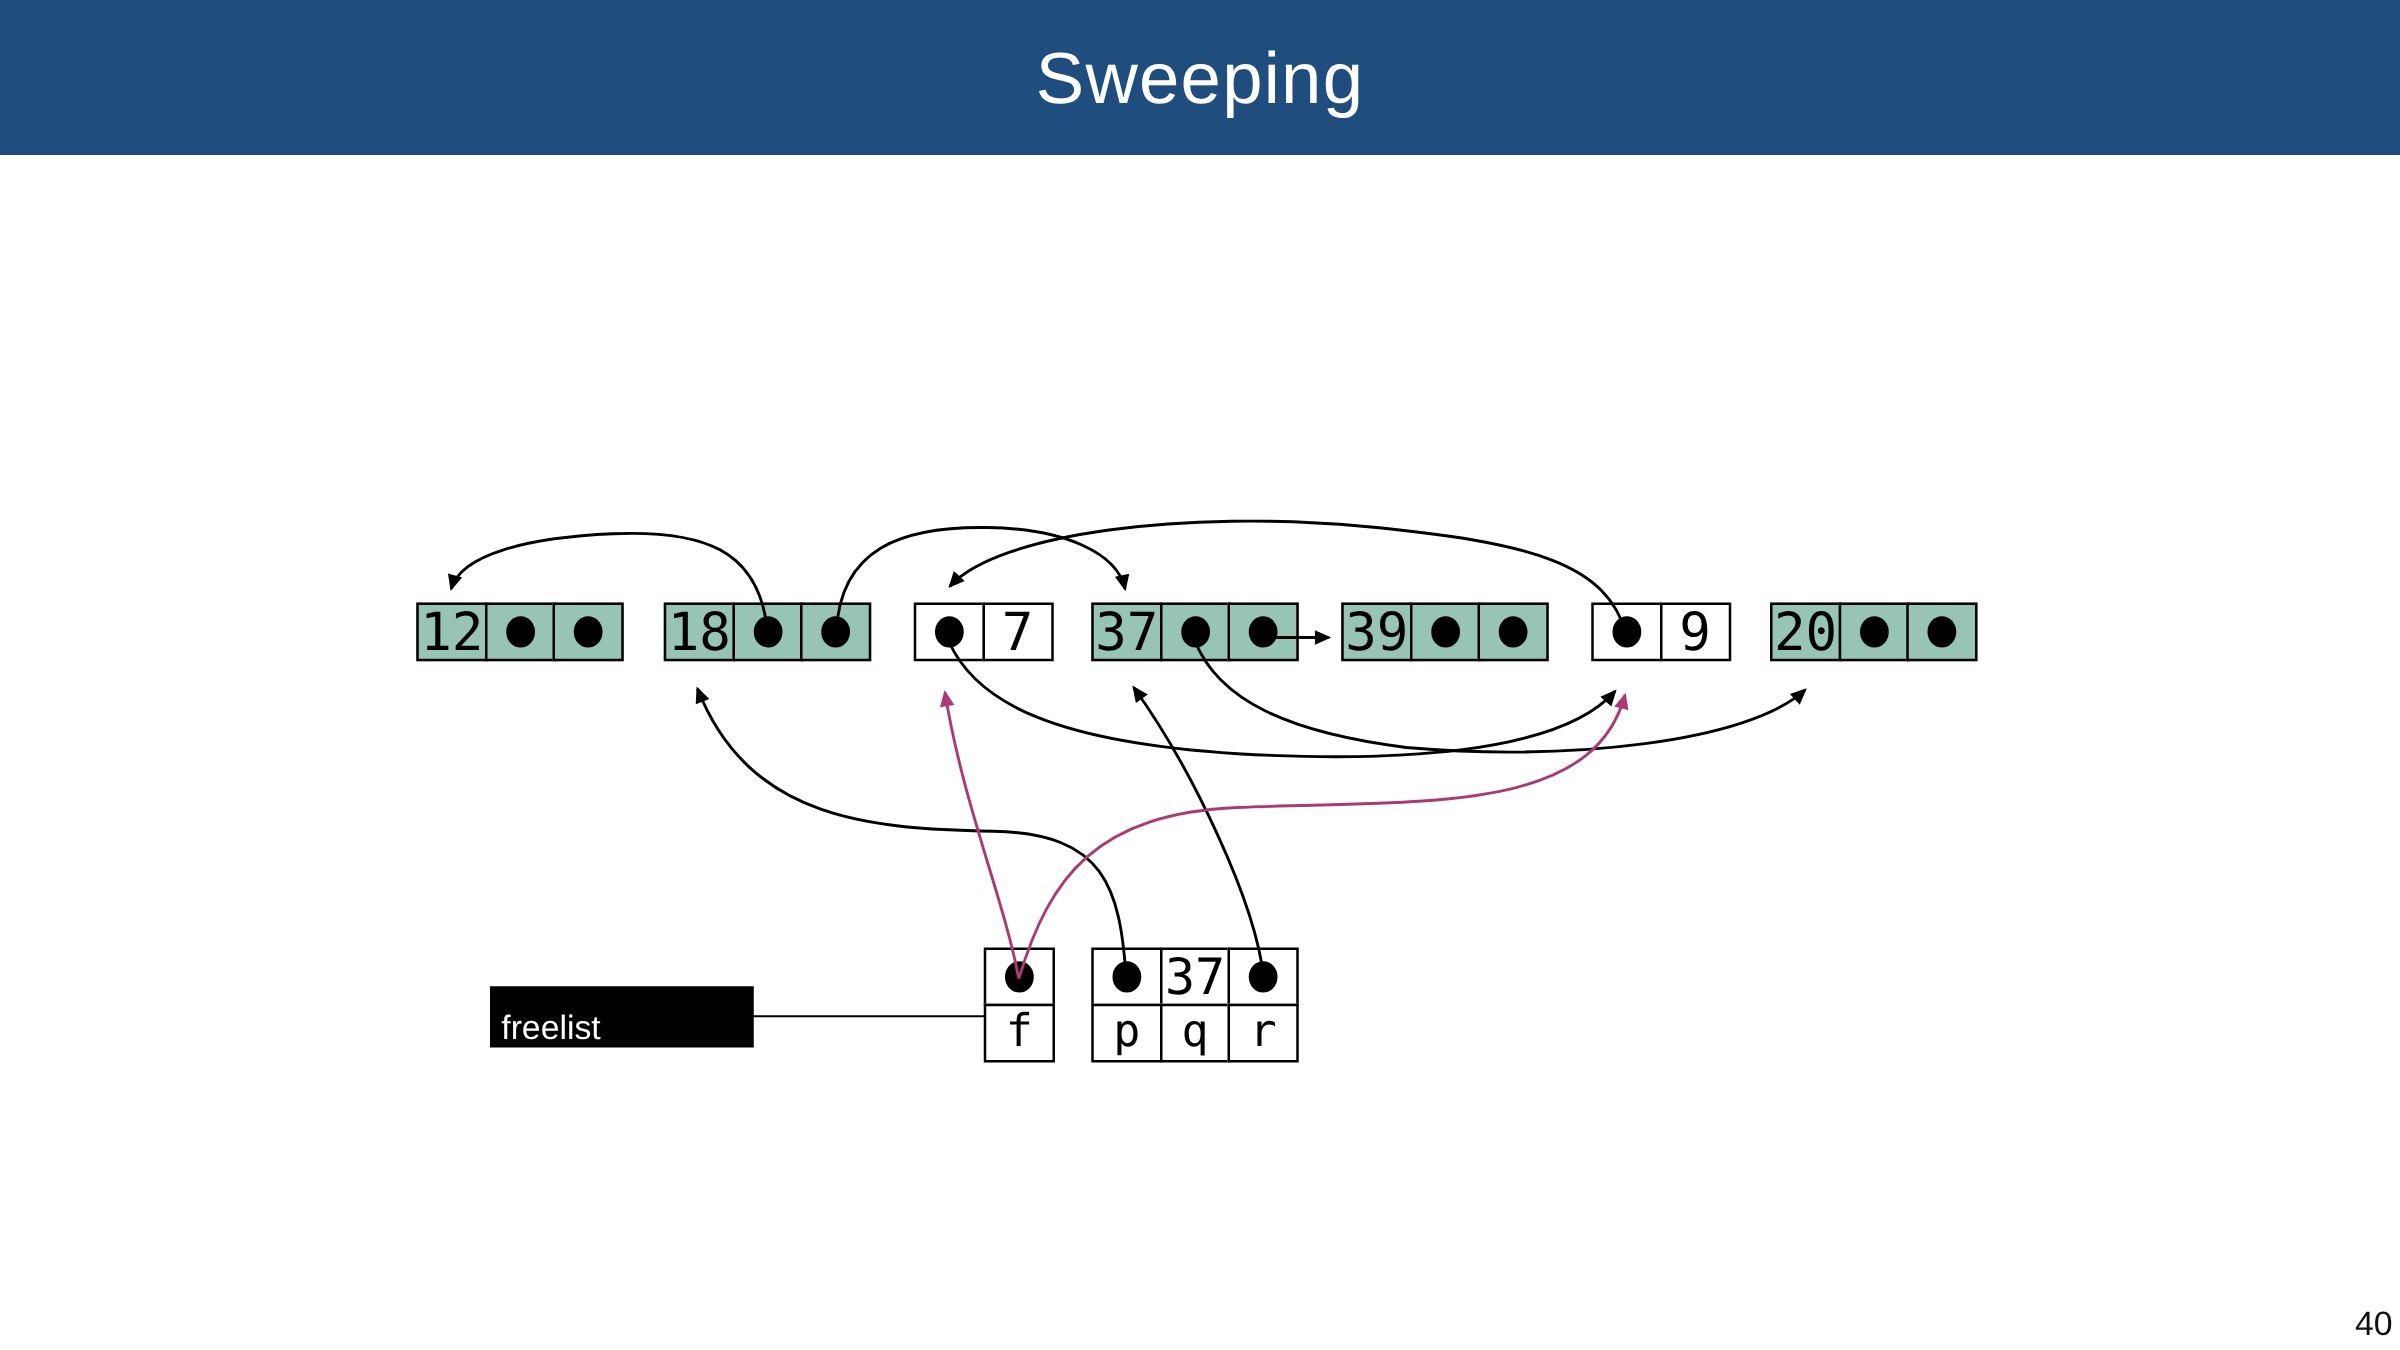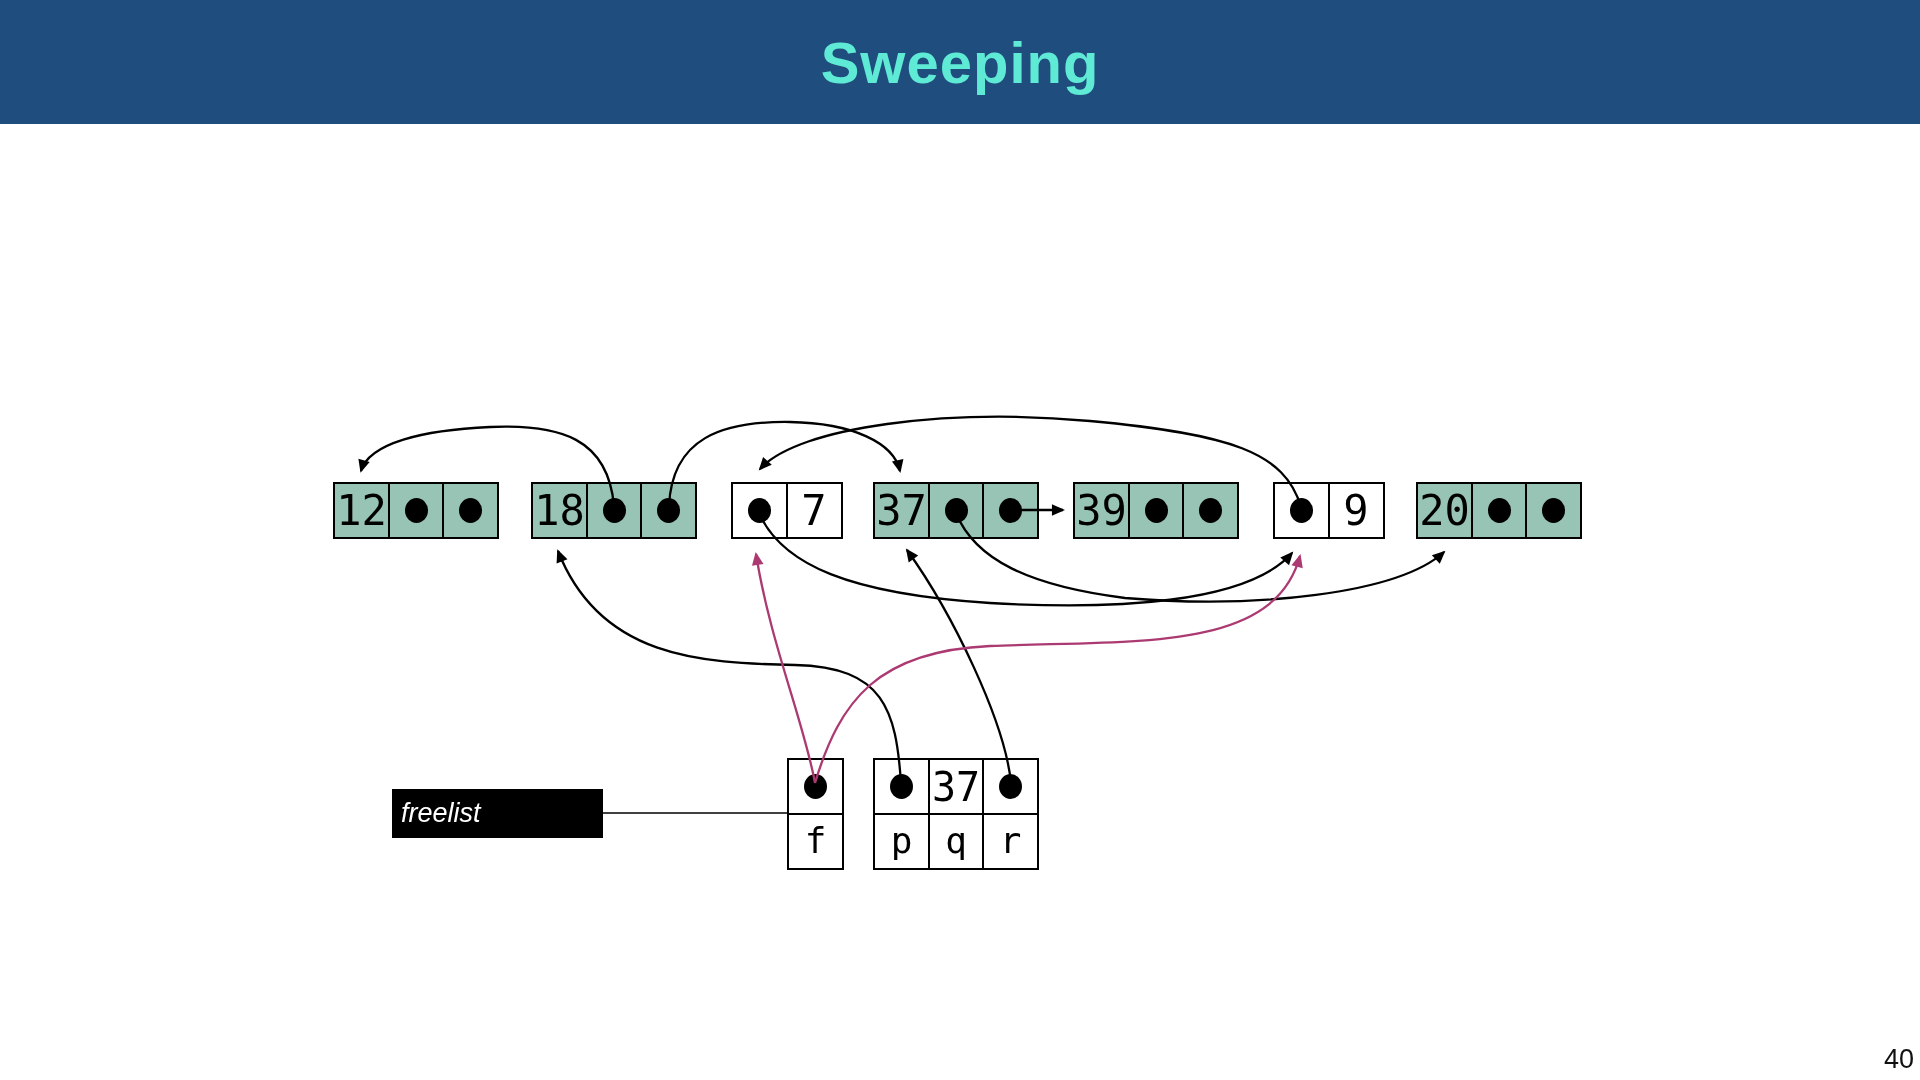--- a/index.html
+++ b/index.html
@@ -8,41 +8,41 @@
     --free-fill:#FFFFFF;
     --pointer:#000000;
     --freelist-pointer:#AC3A72;
   }
   html,body{margin:0;padding:0;}
   body{background:#fff;}
   .slide{position:relative;width:1920px;height:1080px;background:#fff;overflow:hidden;
          font-family:"Liberation Sans",sans-serif;}
   .header{position:absolute;left:0;top:0;width:1920px;height:124px;background:var(--header-bg);
           display:flex;align-items:center;justify-content:center;}
-  .header .title{color:#5eead4;font-size:58px;font-weight:700;letter-spacing:1px;}
+  .header .title{color:#ffffff;font-size:58px;font-weight:400;letter-spacing:1px;}
   .page-number{position:absolute;right:6px;top:1044px;font-size:27px;color:#111;}
 
   
   .block{position:absolute;display:flex;}
-  .cell{width:57px;height:57px;box-sizing:border-box;border:2.5px solid #000;margin-left:-2.5px;
+  .cell{width:57px;height:47px;box-sizing:border-box;border:2.5px solid #000;margin-left:-2.5px;
         display:flex;align-items:center;justify-content:center;background:var(--free-fill);}
   .cell:first-child{margin-left:0;}
   .live .cell{background:var(--live-fill);}
   .free .cell{background:var(--free-fill);}
   .num{font-family:"DejaVu Sans Mono",monospace;font-size:42px;color:#000;line-height:1;}
   .dot{width:23px;height:25px;border-radius:50%;background:#000;}
 
   .vbox{position:absolute;}
   .vrow{display:flex;}
   .vrow + .vrow{margin-top:-2.5px;}
   .varlabel{font-family:"DejaVu Sans Mono",monospace;font-size:36px;color:#000;line-height:1;}
   .qnum{font-family:"DejaVu Sans Mono",monospace;font-size:40px;color:#000;line-height:1;}
 
   .freelist-box{position:absolute;left:392px;top:789px;width:211px;height:49px;background:#000;
-                display:flex;align-items:center;padding-left:9px;box-sizing:border-box;font-style:italic;}
+                display:flex;align-items:flex-end;padding-left:9px;box-sizing:border-box;}
   .freelist-box span{color:#fff;font-size:27px;}
 
   svg.arrows{position:absolute;left:0;top:0;width:1920px;height:1080px;pointer-events:none;z-index:4;}
   .edge-black{fill:none;stroke:var(--pointer);stroke-width:2.3px;}
   .edge-magenta{fill:none;stroke:var(--freelist-pointer);stroke-width:2.3px;}
   .mk-black{fill:var(--pointer);}
   .mk-magenta{fill:var(--freelist-pointer);}
 </style>
 </head>
 <body>

